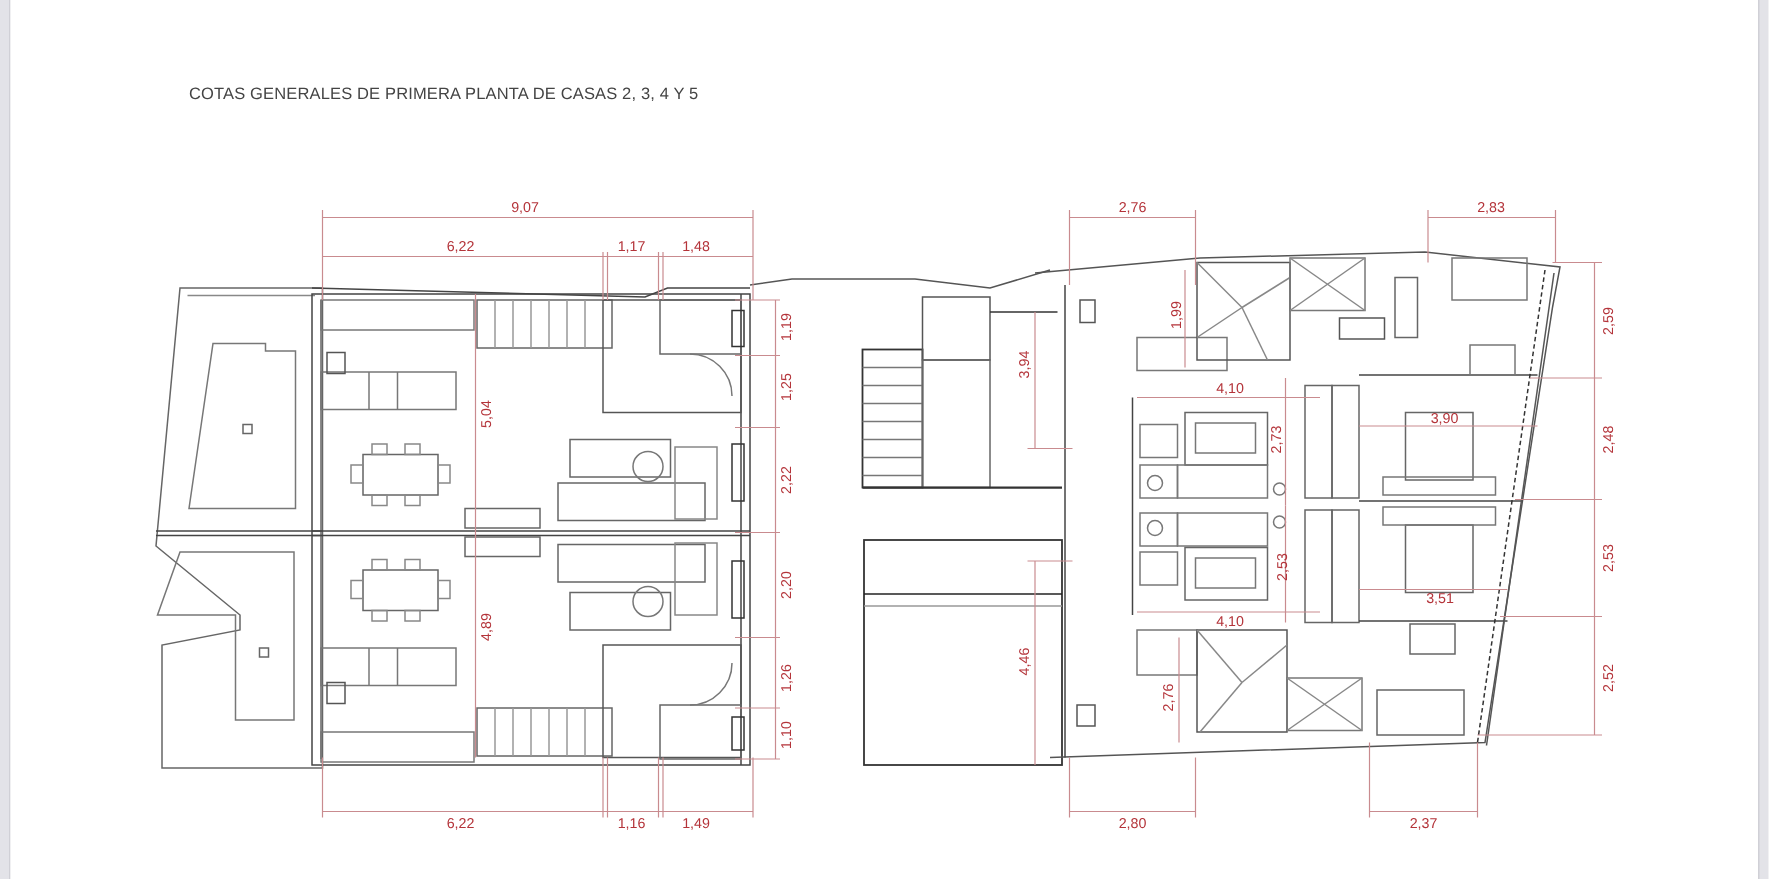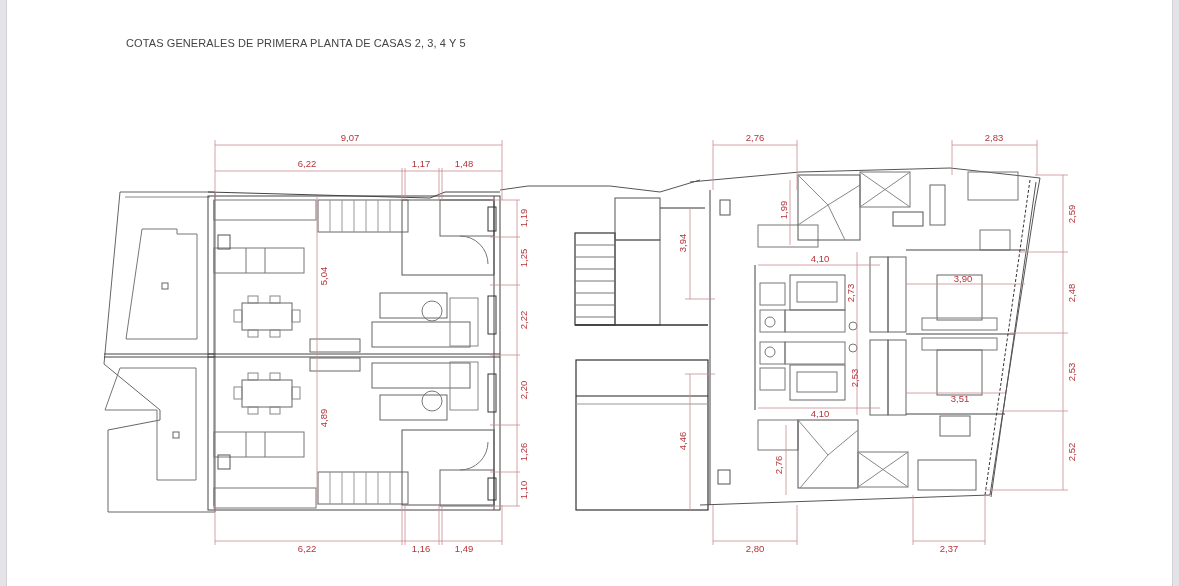--- a/index.html
+++ b/index.html
@@ -1,20 +1,20 @@
 <!DOCTYPE html>
 <html><head>
 <meta charset="utf-8">
 <style>
   html, body { margin:0; padding:0; }
   body { width:1179px; height:586px; overflow:hidden; background:#ffffff; position:relative; font-family:"Liberation Sans", sans-serif; }
   .edge-left { position:absolute; left:0; top:0; width:6px; height:586px; background:#e3e3e8; border-right:1px solid #d0d0d6; }
   .edge-right { position:absolute; right:0; top:0; width:6px; height:586px; background:#e3e3e8; border-left:1px solid #d0d0d6; }
   .page { position:absolute; left:7px; top:0; width:1165px; height:586px; background:#fff; }
-  .title { position:absolute; left:119px; top:37px; font-size:11px; color:#444; letter-spacing:0.1px; font-family:"Liberation Sans", sans-serif; }
+  .title { position:absolute; left:119px; top:57px; font-size:11px; color:#444; letter-spacing:0.1px; font-family:"Liberation Sans", sans-serif; }
   svg.plan { position:absolute; left:0; top:0; }
   .dim { font-family:"Liberation Sans", sans-serif; font-size:9.5px; fill:#b4343a; }
 </style>
 </head>
 <body>
 
 <div class="edge-left"></div>
 <div class="edge-right"></div>
 
 <div class="page">

